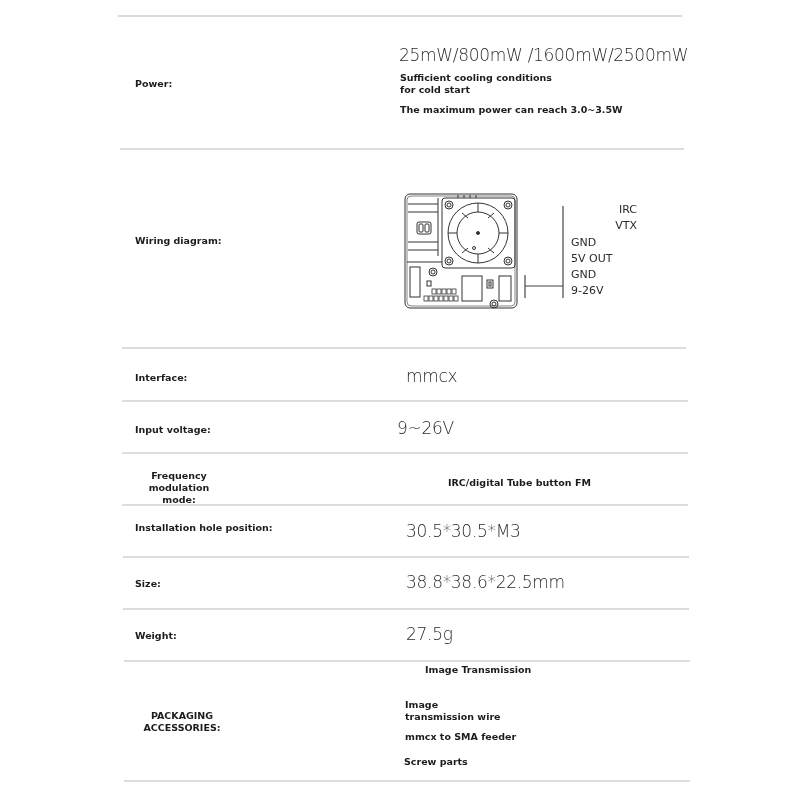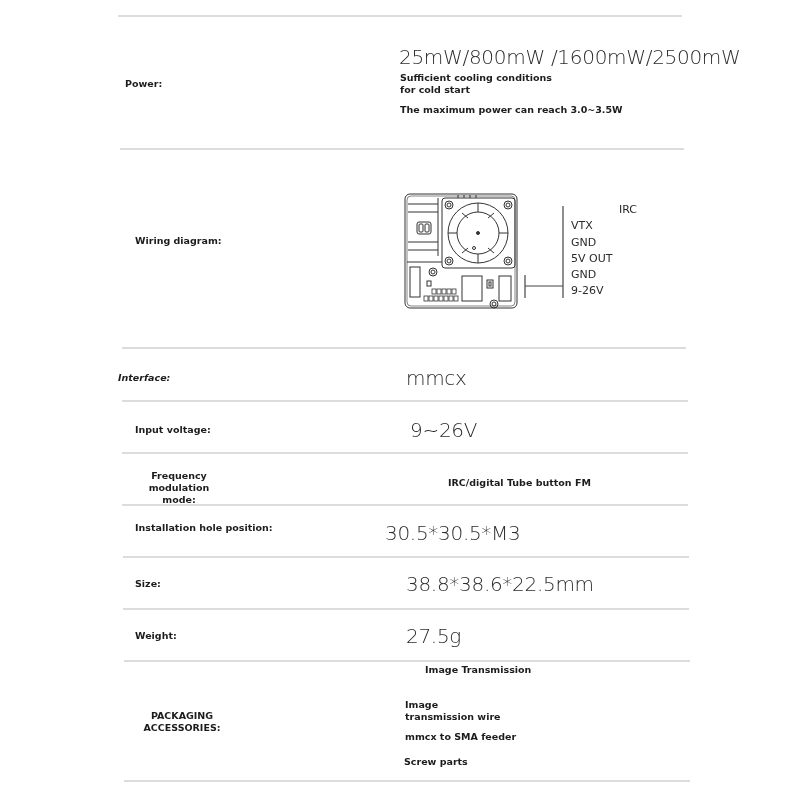--- a/index.html
+++ b/index.html
@@ -1,40 +1,40 @@
 <!DOCTYPE html>
 <html><head>
 <meta charset="utf-8">
 <style>
   * { box-sizing: border-box; margin: 0; padding: 0; }
   html, body { width: 800px; height: 800px; background: #ffffff; overflow: hidden; }
   body { position: relative; font-family: "DejaVu Sans", "Liberation Sans", sans-serif; color: #1a1a1a; }
   .rule { position: absolute; height: 2px; background: #dcdcdc; }
   .label { position: absolute; font-weight: bold; font-size: 9.5px; color: #1c1c1c; line-height: 12px; }
   .label.center { text-align: center; }
-  .val-big { position: absolute; font-family: "DejaVu Sans", sans-serif; font-size: 20px; color: #2b2b2b; font-weight: 300; letter-spacing: -0.3px; }
+  .val-big { position: absolute; font-family: "DejaVu Sans", sans-serif; font-size: 17px; color: #2b2b2b; font-weight: 300; letter-spacing: -0.3px; }
   .val-small { position: absolute; font-weight: bold; font-size: 9.5px; color: #1c1c1c; line-height: 12px; }
   .pin { position: absolute; font-size: 11px; color: #2b2b2b; line-height: 16.3px; }
   svg { position: absolute; }
 </style>
 </head>
 <body>
 
 <div class="rule" style="left:118px;top:15px;width:564px;"></div>
 <div class="rule" style="left:120px;top:148px;width:564px;"></div>
 <div class="rule" style="left:122px;top:347px;width:564px;"></div>
 <div class="rule" style="left:122px;top:400px;width:566px;"></div>
 <div class="rule" style="left:122px;top:452px;width:566px;"></div>
 <div class="rule" style="left:122px;top:504px;width:566px;"></div>
 <div class="rule" style="left:123px;top:556px;width:566px;"></div>
 <div class="rule" style="left:123px;top:608px;width:566px;"></div>
 <div class="rule" style="left:124px;top:660px;width:566px;"></div>
 <div class="rule" style="left:124px;top:780px;width:566px;"></div>
 
-<div class="label" style="left:125px;top:78px;">Power:</div>
+<div class="label" style="left:135px;top:78px;">Power:</div>
 <div class="val-big" style="left:399px;top:45px;">25mW/800mW /1600mW/2500mW</div>
 <div class="val-small" style="left:400px;top:72px;">Sufficient cooling conditions</div>
 <div class="val-small" style="left:400px;top:84px;">for cold start</div>
 <div class="val-small" style="left:400px;top:104px;">The maximum power can reach 3.0~3.5W</div>
 
 <div class="label" style="left:135px;top:235px;">Wiring diagram:</div>
 
 <svg style="left:402px;top:190px;" width="120" height="124" viewBox="0 0 120 124">
   <g fill="none" stroke="#333" stroke-width="1">
     <rect x="3" y="4" width="112" height="114" rx="5"></rect>
@@ -111,41 +111,41 @@
 <svg style="left:520px;top:200px;" width="50" height="104" viewBox="0 0 50 104">
   <g stroke="#444" stroke-width="1.2" fill="none">
     <line x1="43" y1="6" x2="43" y2="98"></line>
     <line x1="5" y1="86" x2="43" y2="86"></line>
     <line x1="5" y1="75" x2="5" y2="98"></line>
   </g>
 </svg>
 
 <div style="position:absolute;left:571px;top:202px;">
   <div class="pin" style="position:relative;margin-left:48px;">IRC</div>
-  <div class="pin" style="position:relative;">VTX</div>
+  <div class="pin" style="position:relative;text-align:right;">VTX</div>
   <div class="pin" style="position:relative;">GND</div>
   <div class="pin" style="position:relative;">5V OUT</div>
   <div class="pin" style="position:relative;">GND</div>
   <div class="pin" style="position:relative;">9-26V</div>
 </div>
 
-<div class="label" style="left:118px;top:372px;font-style:italic;">Interface:</div>
+<div class="label" style="left:135px;top:372px;">Interface:</div>
 <div class="val-big" style="left:406px;top:366px;">mmcx</div>
 
 <div class="label" style="left:135px;top:424px;">Input voltage:</div>
-<div class="val-big" style="left:410px;top:418px;">9~26V</div>
+<div class="val-big" style="left:397px;top:418px;">9~26V</div>
 
 <div class="label center" style="left:133px;top:470px;width:92px;">
   <div>Frequency</div>
   <div>modulation mode:</div>
 </div>
 <div class="val-small" style="left:406px;top:477px;padding-left:42px;">IRC/digital Tube button FM</div>
 
 <div class="label" style="left:135px;top:522px;">Installation hole position:</div>
-<div class="val-big" style="left:385px;top:521px;">30.5*30.5*M3</div>
+<div class="val-big" style="left:406px;top:521px;">30.5*30.5*M3</div>
 
 <div class="label" style="left:135px;top:578px;">Size:</div>
 <div class="val-big" style="left:406px;top:572px;">38.8*38.6*22.5mm</div>
 
 <div class="label" style="left:135px;top:630px;">Weight:</div>
 <div class="val-big" style="left:406px;top:624px;">27.5g</div>
 
 <div class="label center" style="left:136px;top:710px;width:92px;">
   <div>PACKAGING</div>
   <div>ACCESSORIES:</div>

